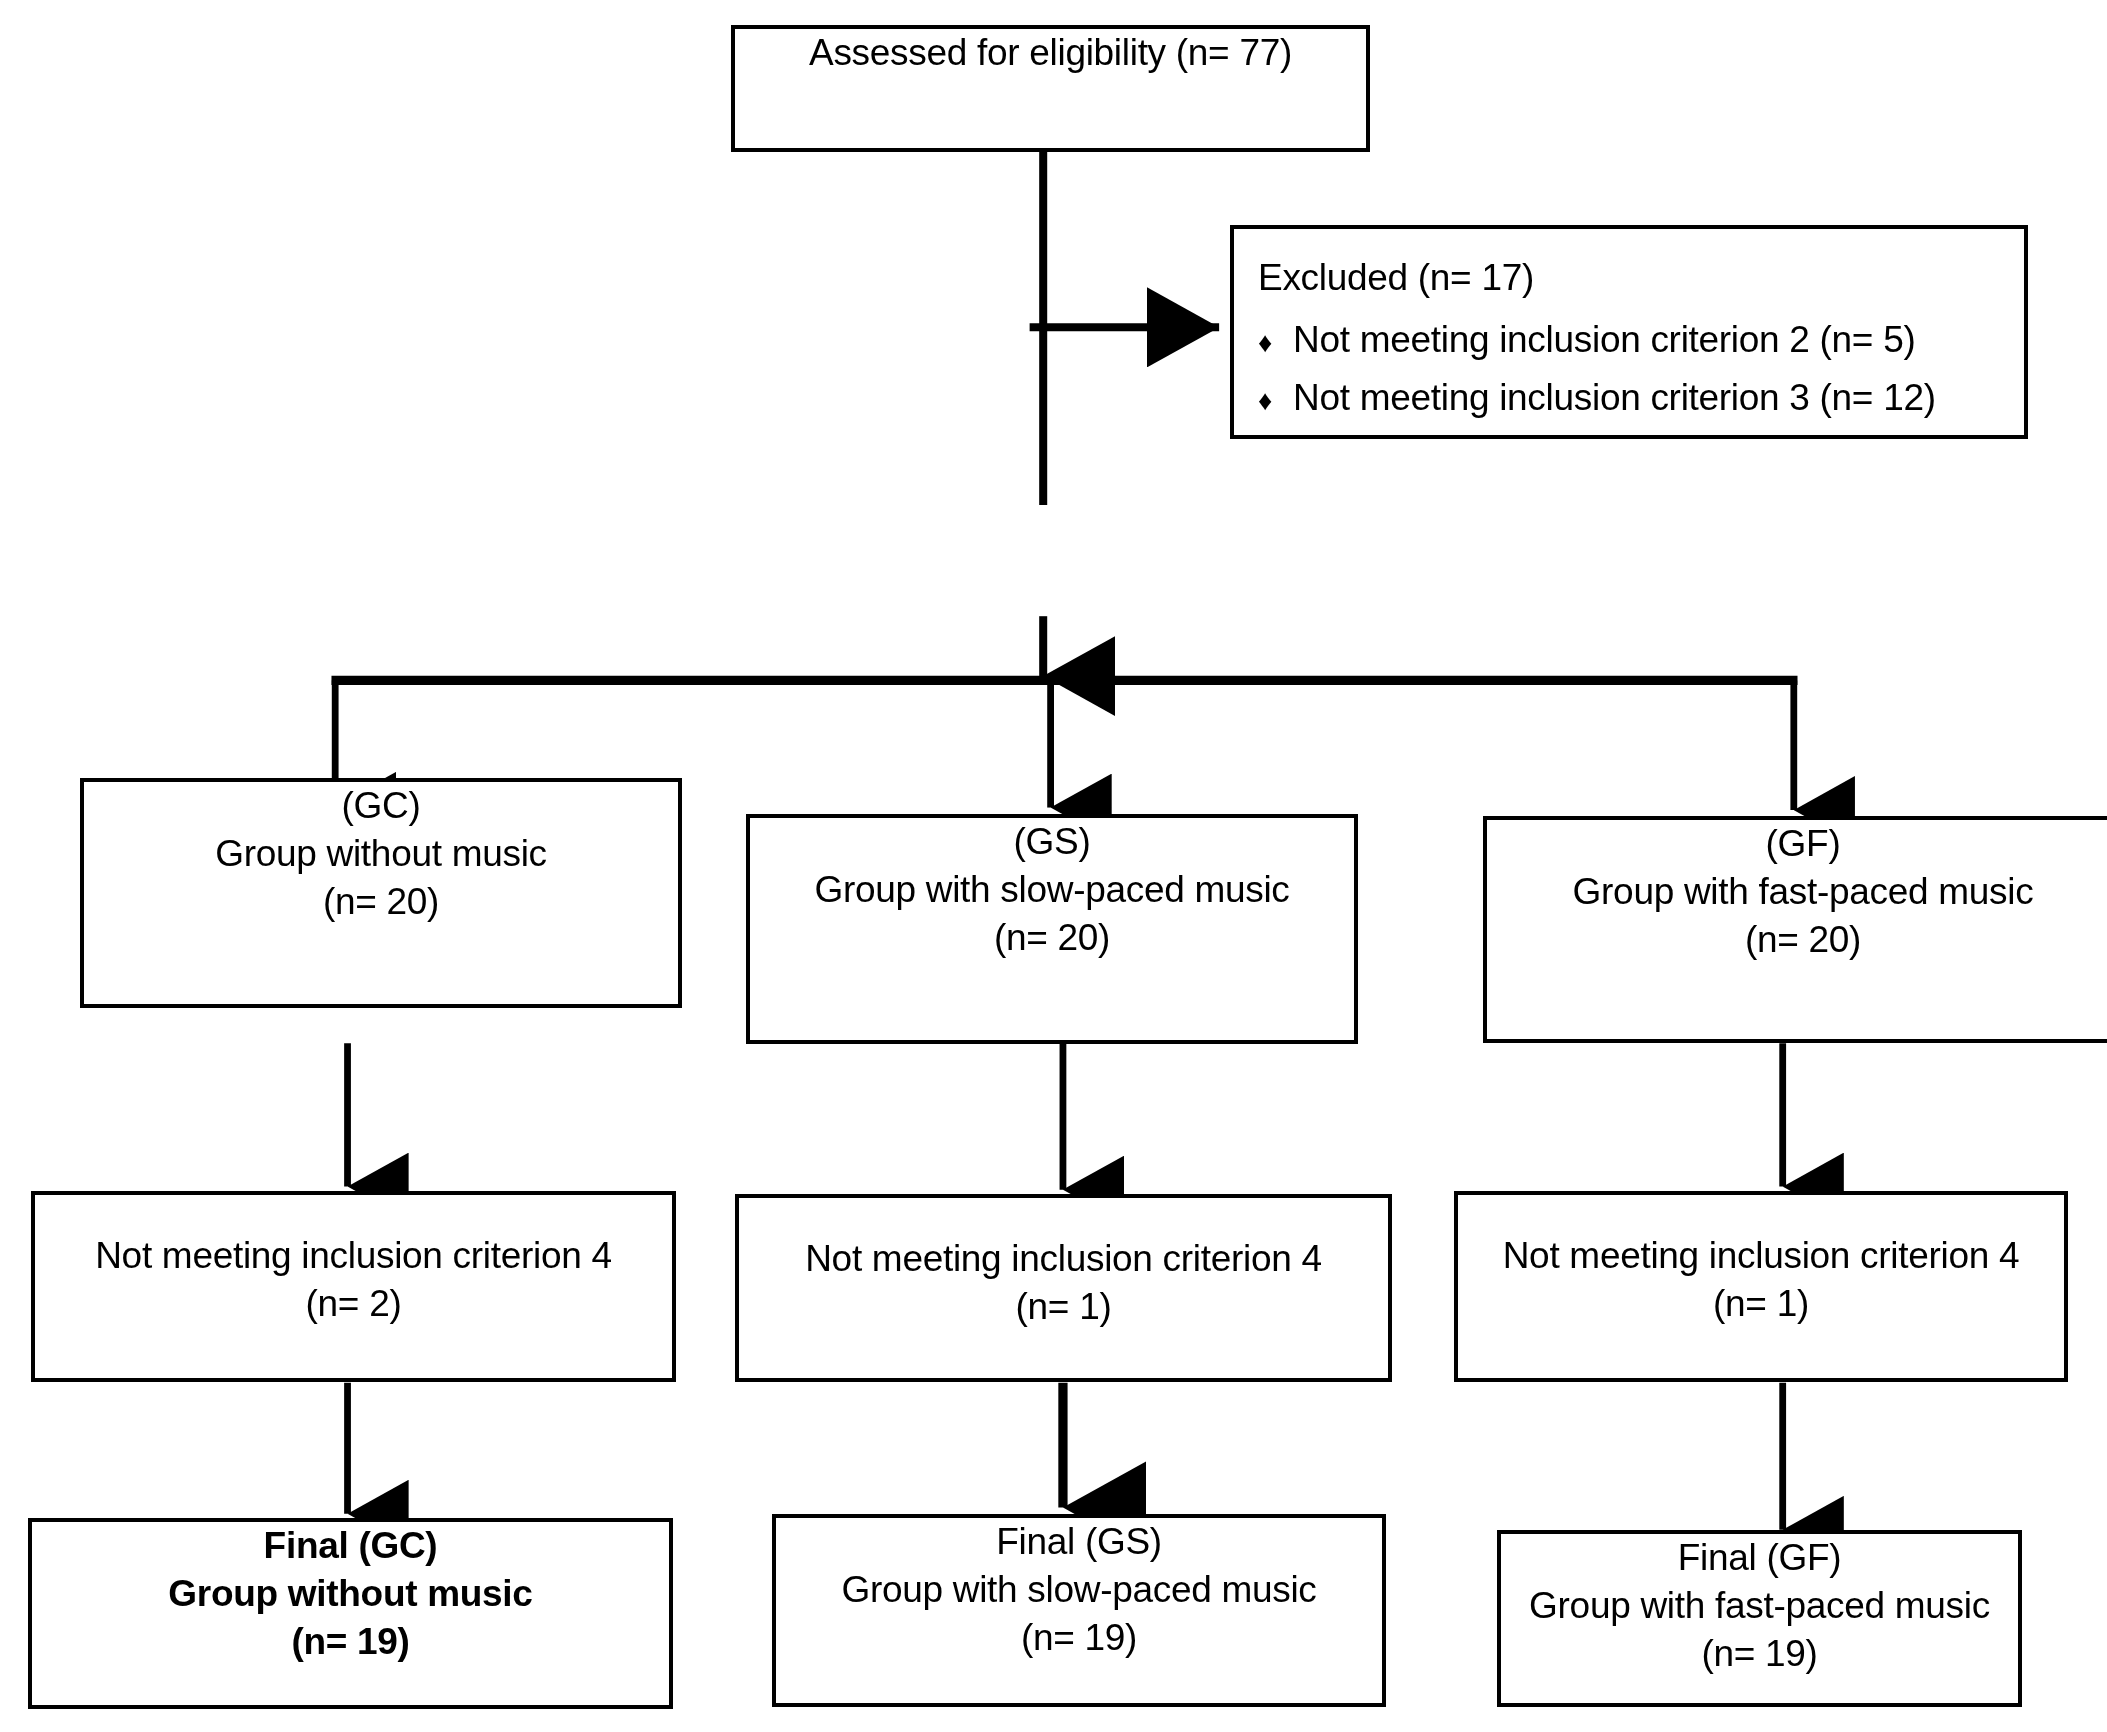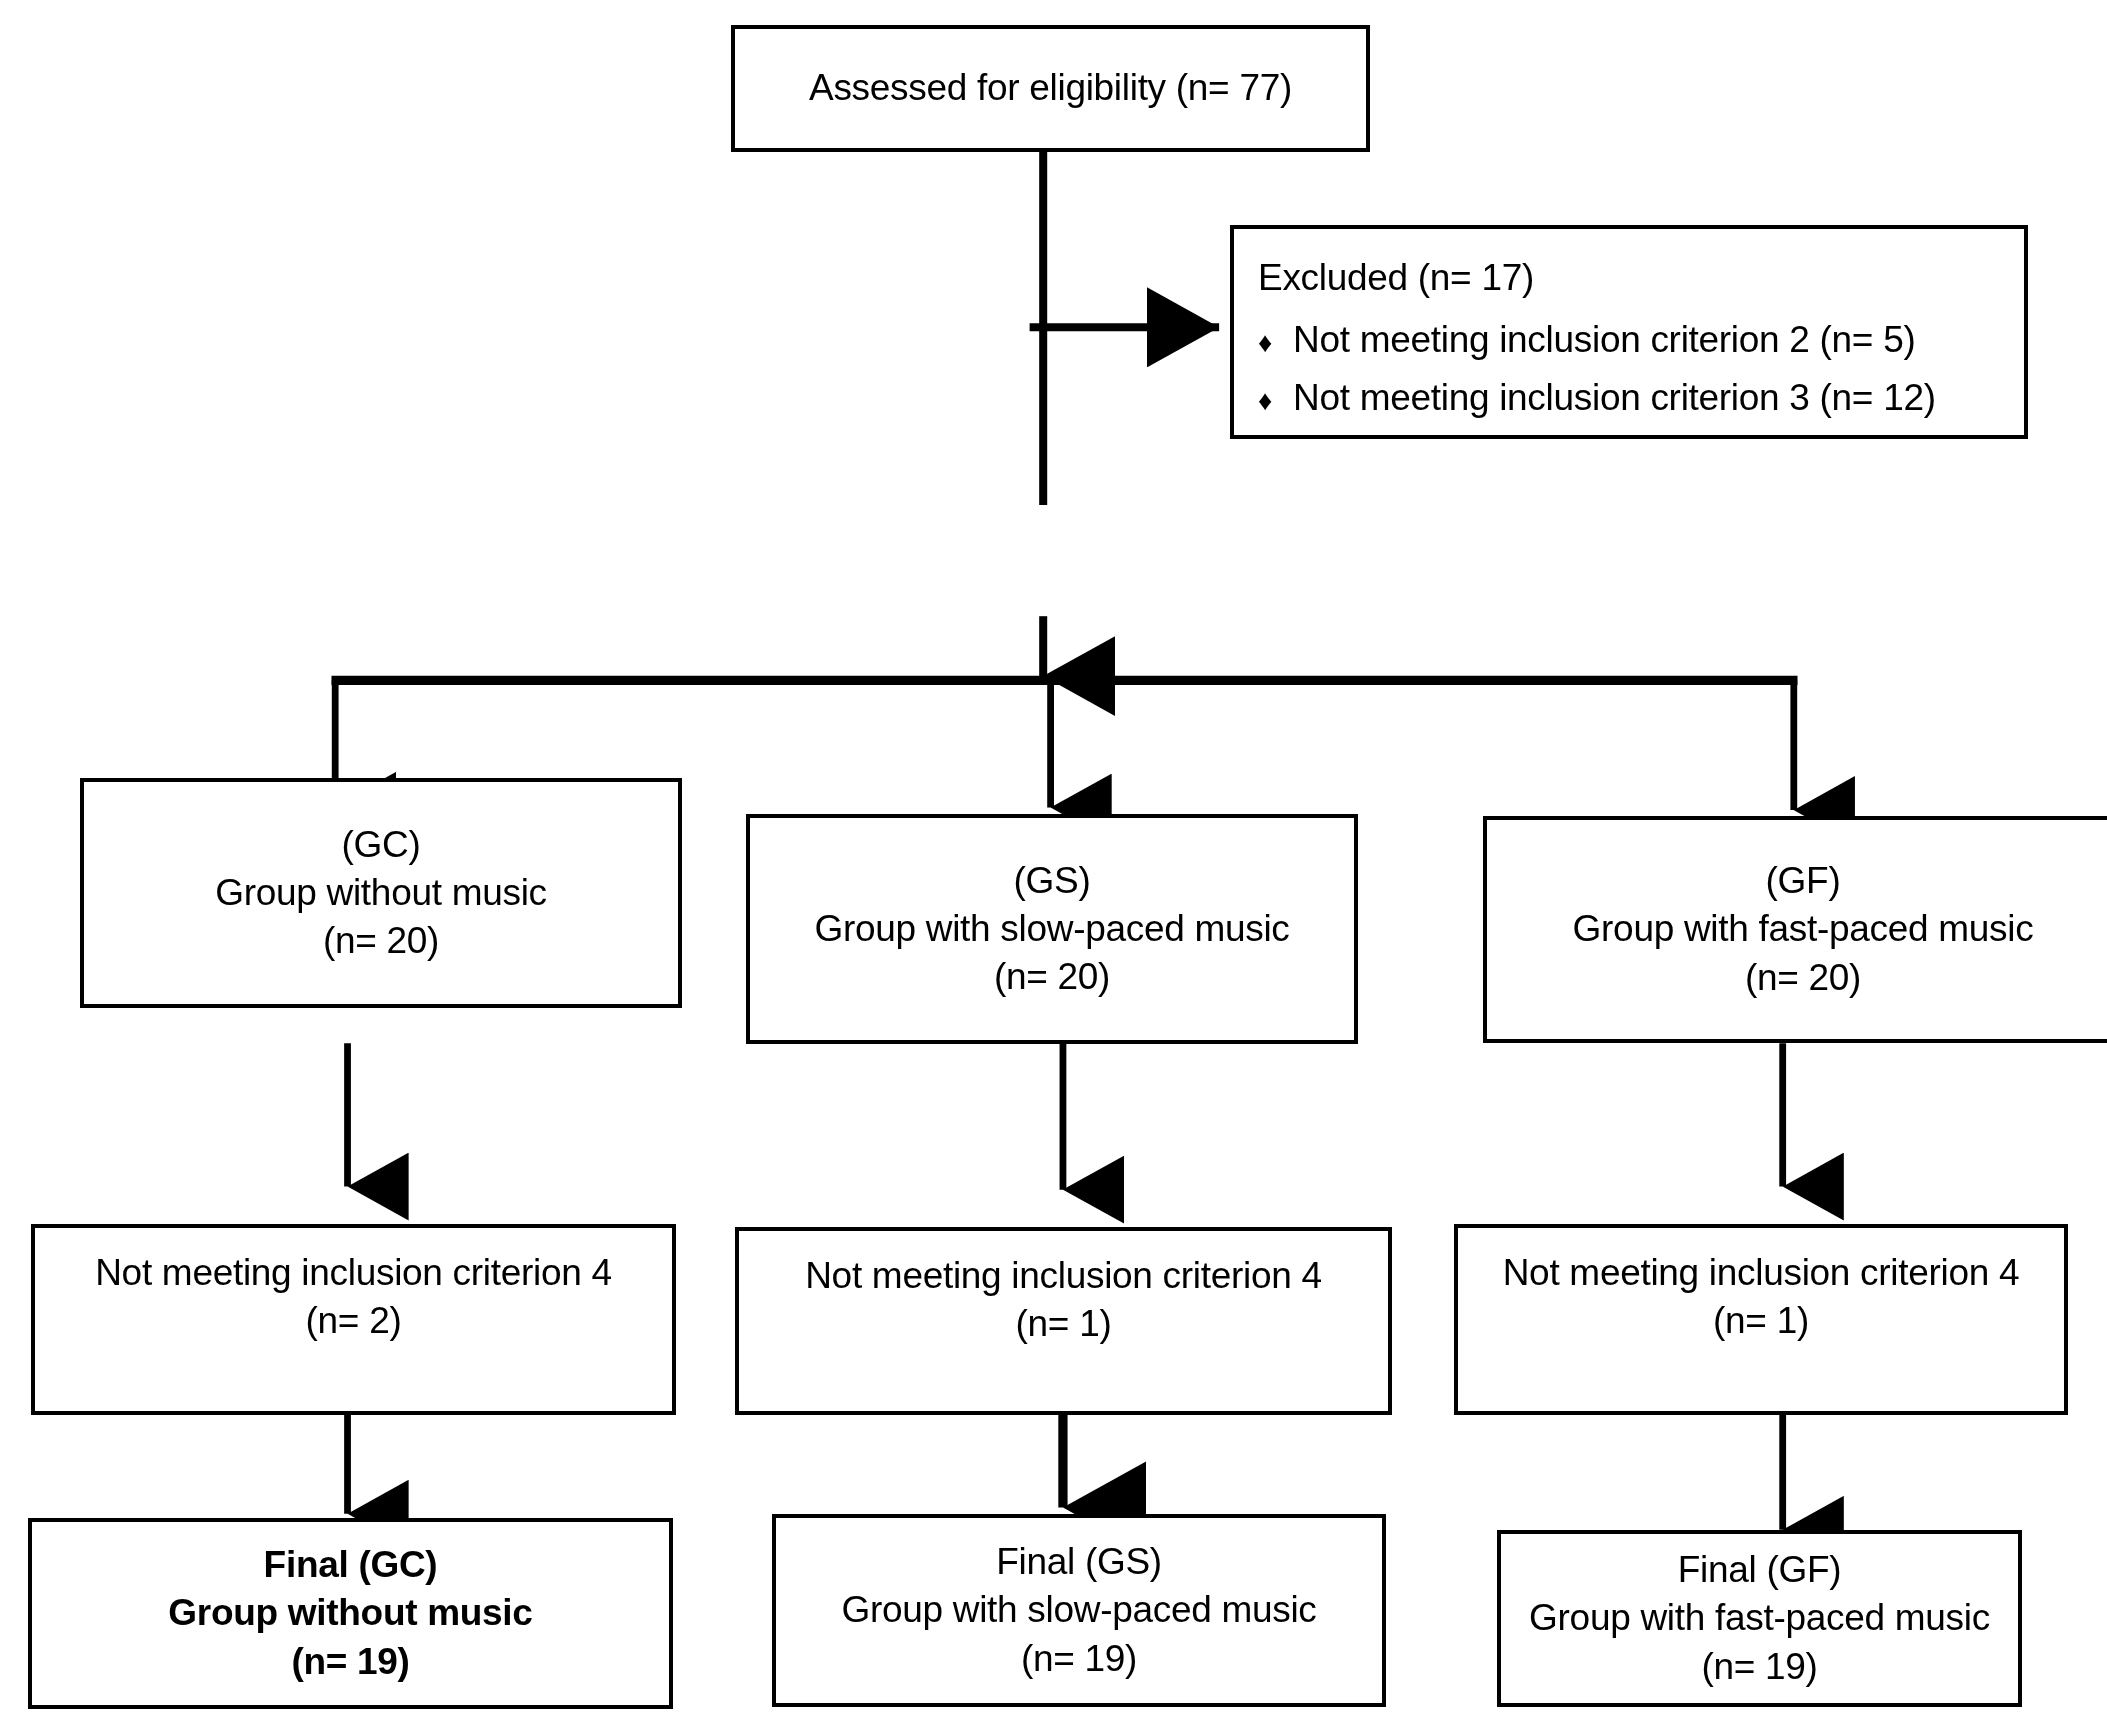--- a/index.html
+++ b/index.html
@@ -17,33 +17,31 @@
     font-family: "Liberation Sans", "DejaVu Sans", sans-serif;
   }
   
   .node {
     position: absolute;
     box-sizing: border-box;
     background: #ffffff;
     border: 4.3px solid #000000;
     display: flex;
     flex-direction: column;
-    justify-content: center;
     align-items: center;
     color: #000000;
     font-size: 37px;
     line-height: 1.30;
     text-align: center;
     letter-spacing: -0.3px;
   }
   .node .line { display: block; white-space: nowrap; }
   .node.top-aligned {
     justify-content: flex-start;
-    padding-top: 21px;
-    margin-top: 33px;
+    padding-top: 37px;
   }
   .node.left-aligned {
     align-items: flex-start;
     justify-content: flex-start;
     text-align: left;
     padding: 25px 0 0 24px;
   }
   
   .bullet-list {
     list-style: none;

